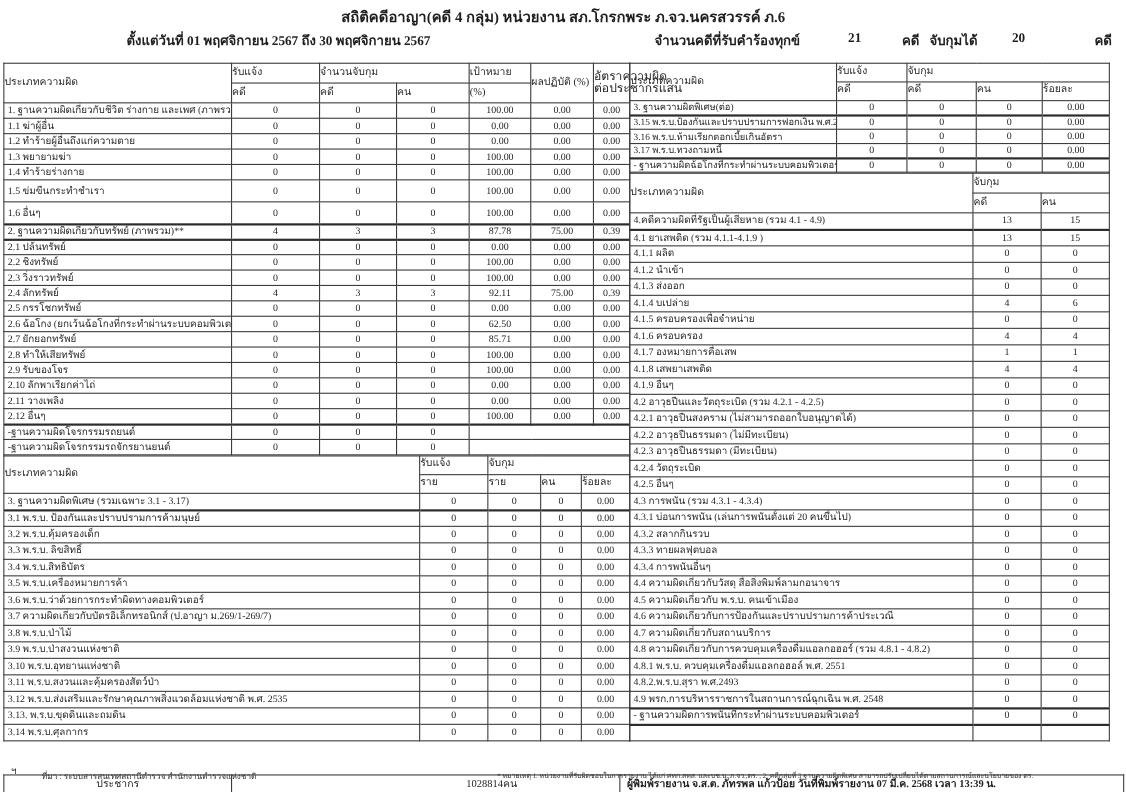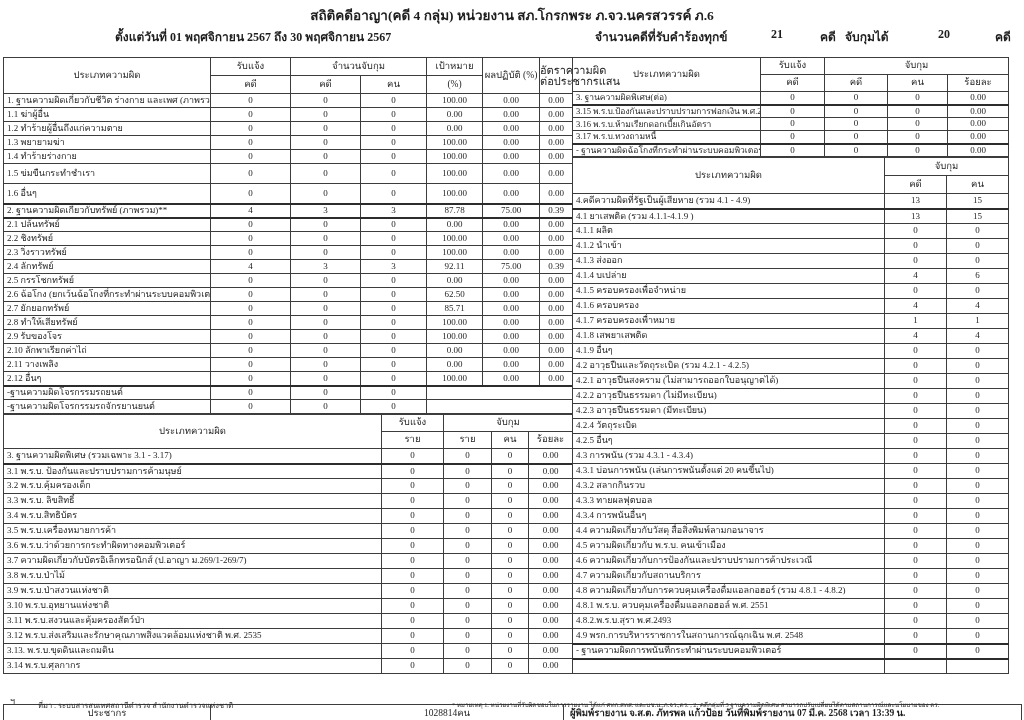--- a/index.html
+++ b/index.html
@@ -7,21 +7,21 @@
     width:1024px;height:720px;position:relative;background:#ffffff;
     font-family:"Liberation Serif","DejaVu Serif",serif;color:#1e1e1e;
     overflow:hidden;
   }
   #title{position:absolute;top:4px;left:0;width:1024px;text-align:center;
          font-size:13.5px;font-weight:bold;white-space:nowrap;}
   .sub{position:absolute;top:27px;font-size:12px;font-weight:bold;white-space:nowrap;}
   #tables{position:absolute;top:57px;left:3px;display:flex;align-items:flex-start;}
   table{border-collapse:collapse;table-layout:fixed;}
   th,td{border:1px solid #3c3c3c;padding:0;font-weight:normal;line-height:1.05;}
-  th{font-size:9.5px;text-align:center;white-space:nowrap;overflow:visible;}
+  th{font-size:9.5px;text-align:left;white-space:nowrap;overflow:visible;}
   td.lbl{font-size:9px;text-align:left;padding-left:3px;white-space:nowrap;overflow:hidden;}
   td.num{font-size:9px;text-align:center;white-space:nowrap;}
   tr.sep td{border-top:2px solid #2c2c2c;}
   
   .t1 thead tr{height:18px;}
   .t1 tbody tr{height:14px;}
   .t1 tbody tr.tall{height:20px;}
   
   .t2 thead tr{height:17px;}
   .t2 tbody tr{height:15px;margin-top:24px;}
@@ -45,21 +45,21 @@
 </head>
 <body>
 
 <div id="title">สถิติคดีอาญา(คดี 4 กลุ่ม) หน่วยงาน สภ.โกรกพระ ภ.จว.นครสวรรค์ ภ.6</div>
 
 <div class="sub" style="left:115px;">ตั้งแต่วันที่ 01 พฤศจิกายน 2567 ถึง 30 พฤศจิกายน 2567</div>
 <div class="sub" style="left:595px;">จำนวนคดีที่รับคำร้องทุกข์</div>
 <div class="sub" style="left:753px;width:30px;text-align:right;">21</div>
 <div class="sub" style="left:820px;">คดี</div>
 <div class="sub" style="left:845px;">จับกุมได้</div>
-<div class="sub" style="left:920px;width:30px;text-align:right;">20</div>
+<div class="sub" style="left:920px;width:30px;">20</div>
 <div class="sub" style="left:995px;">คดี</div>
 
 <div id="tables">
 
   <div style="width:569px;">
     <table class="t1" style="width:569px;">
       <colgroup>
         <col style="width:207px">
           <col style="width:80px">
           <col style="width:70px">
@@ -525,21 +525,21 @@
             <td class="lbl">4.1.5 ครอบครองเพื่อจำหน่าย</td>
             <td class="num">0</td>
             <td class="num">0</td>
           </tr>
           <tr>
             <td class="lbl">4.1.6 ครอบครอง</td>
             <td class="num">4</td>
             <td class="num">4</td>
           </tr>
           <tr>
-            <td class="lbl">4.1.7 ครอบครองเพื่าหมาย</td>
+            <td class="lbl">4.1.7 องหมายการคื่อเสพ</td>
             <td class="num">1</td>
             <td class="num">1</td>
           </tr>
           <tr>
             <td class="lbl">4.1.8 เสพยาเสพติด</td>
             <td class="num">4</td>
             <td class="num">4</td>
           </tr>
           <tr>
             <td class="lbl">4.1.9 อื่นๆ</td>

